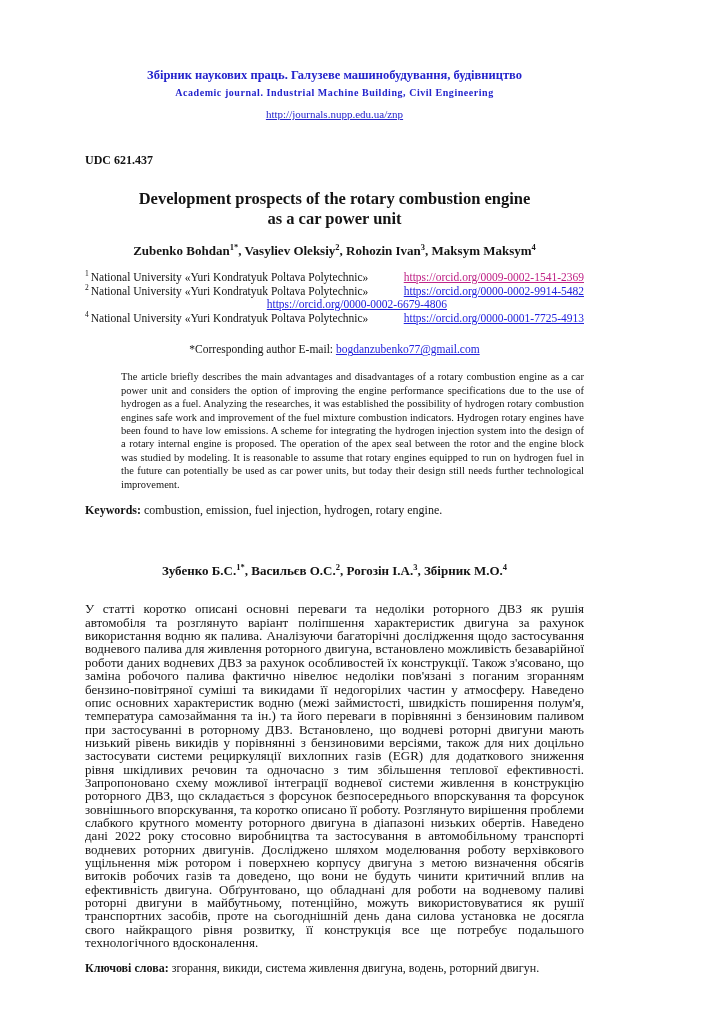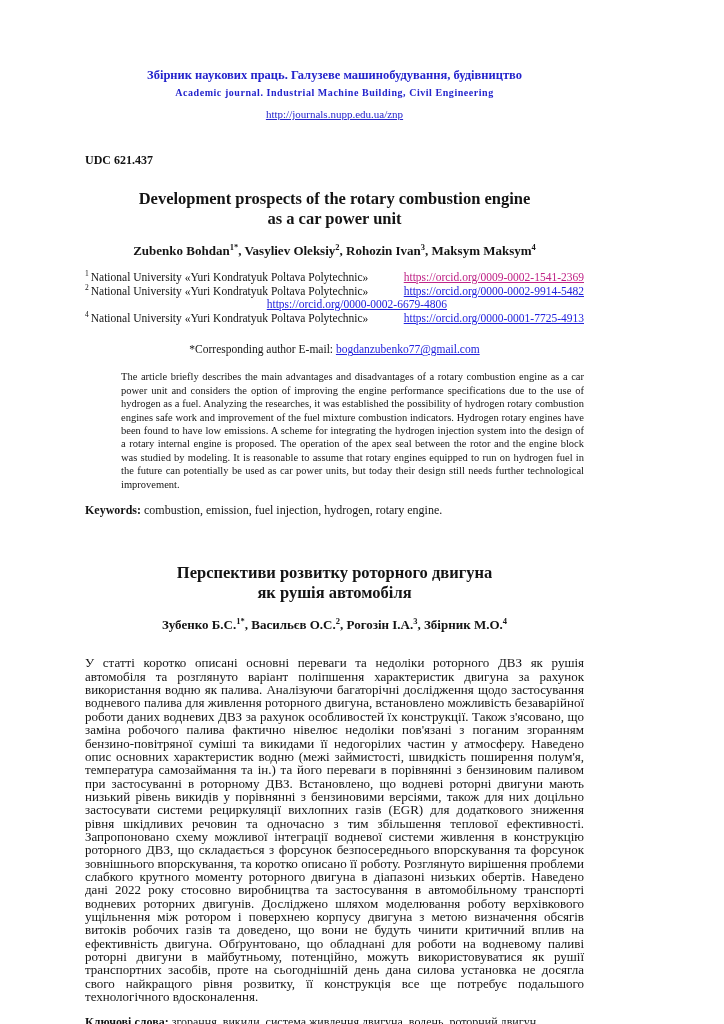--- a/index.html
+++ b/index.html
@@ -80,24 +80,20 @@
     </div>
   </div>
 
   <div class="correspond center"><span>*Corresponding author E-mail: </span><a class="link">bogdanzubenko77@gmail.com</a></div>
 
   <div class="abstract">The article briefly describes the main advantages and disadvantages of a rotary combustion engine as a car power unit and considers the option of improving the engine performance specifications due to the use of hydrogen as a fuel. Analyzing the researches, it was established the possibility of hydrogen rotary combustion engines safe work and improvement of the fuel mixture combustion indicators. Hydrogen rotary engines have been found to have low emissions. A scheme for integrating the hydrogen injection system into the design of a rotary internal engine is proposed. The operation of the apex seal between the rotor and the engine block was studied by modeling. It is reasonable to assume that rotary engines equipped to run on hydrogen fuel in the future can potentially be used as car power units, but today their design still needs further technological improvement.</div>
 
   <div class="keywords"><b>Keywords:</b><span> combustion, emission, fuel injection, hydrogen, rotary engine.</span></div>
 
   <div class="ua-block">
-    <div class="title-uk center">
-      <div>Перспективи розвитку роторного двигуна</div>
-      <div>як рушія автомобіля</div>
-    </div>
 
     <div class="authors center"><span>Зубенко Б.С.</span><sup>1*</sup><span>, </span><span>Васильєв О.С.</span><sup>2</sup><span>, </span><span>Рогозін І.А.</span><sup>3</sup><span>, </span><span>Збірник М.О.</span><sup>4</sup></div>
 
     <div class="affil-uk center">
     </div>
 
     <div class="abstract-uk">У статті коротко описані основні переваги та недоліки роторного ДВЗ як рушія автомобіля та розглянуто варіант поліпшення характеристик двигуна за рахунок використання водню як палива. Аналізуючи багаторічні дослідження щодо застосування водневого палива для живлення роторного двигуна, встановлено можливість безаварійної роботи даних водневих ДВЗ за рахунок особливостей їх конструкції. Також з'ясовано, що заміна робочого палива фактично нівелює недоліки пов'язані з поганим згоранням бензино-повітряної суміші та викидами її недогорілих частин у атмосферу. Наведено опис основних характеристик водню (межі займистості, швидкість поширення полум'я, температура самозаймання та ін.) та його переваги в порівнянні з бензиновим паливом при застосуванні в роторному ДВЗ. Встановлено, що водневі роторні двигуни мають низький рівень викидів у порівнянні з бензиновими версіями, також для них доцільно застосувати системи рециркуляції вихлопних газів (EGR) для додаткового зниження рівня шкідливих речовин та одночасно з тим збільшення теплової ефективності. Запропоновано схему можливої інтеграції водневої системи живлення в конструкцію роторного ДВЗ, що складається з форсунок безпосереднього впорскування та форсунок зовнішнього впорскування, та коротко описано її роботу. Розглянуто вирішення проблеми слабкого крутного моменту роторного двигуна в діапазоні низьких обертів. Наведено дані 2022 року стосовно виробництва та застосування в автомобільному транспорті водневих роторних двигунів. Досліджено шляхом моделювання роботу верхівкового ущільнення між ротором і поверхнею корпусу двигуна з метою визначення обсягів витоків робочих газів та доведено, що вони не будуть чинити критичний вплив на ефективність двигуна. Обґрунтовано, що обладнані для роботи на водневому паливі роторні двигуни в майбутньому, потенційно, можуть використовуватися як рушії транспортних засобів, проте на сьогоднішній день дана силова установка не досягла свого найкращого рівня розвитку, її конструкція все ще потребує подальшого технологічного вдосконалення.</div>
 
     <div class="keywords"><b>Ключові слова:</b><span> згорання, викиди, система живлення двигуна, водень, роторний двигун.</span></div>
   </div>

